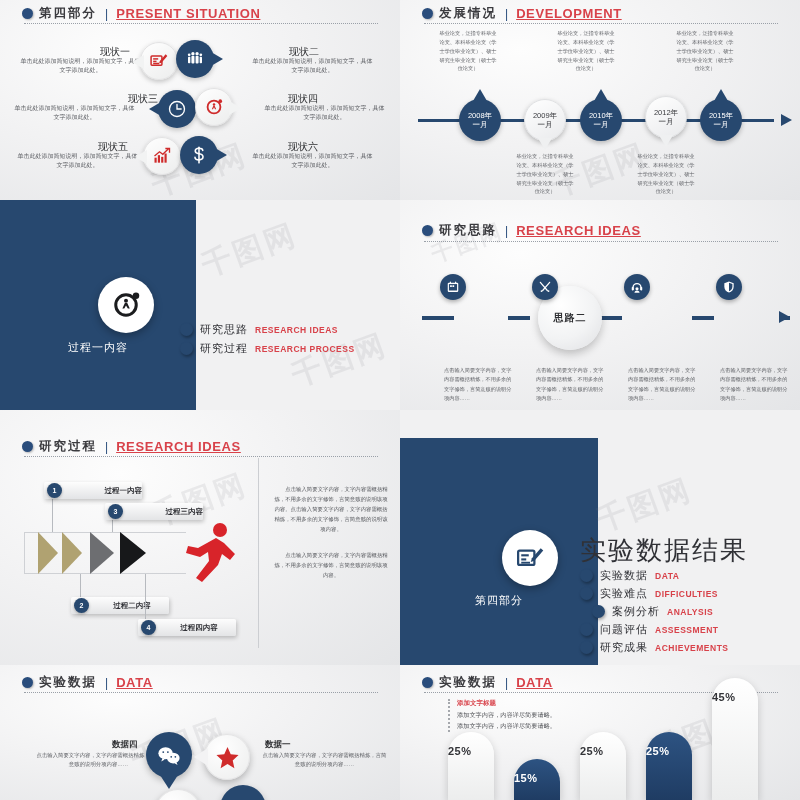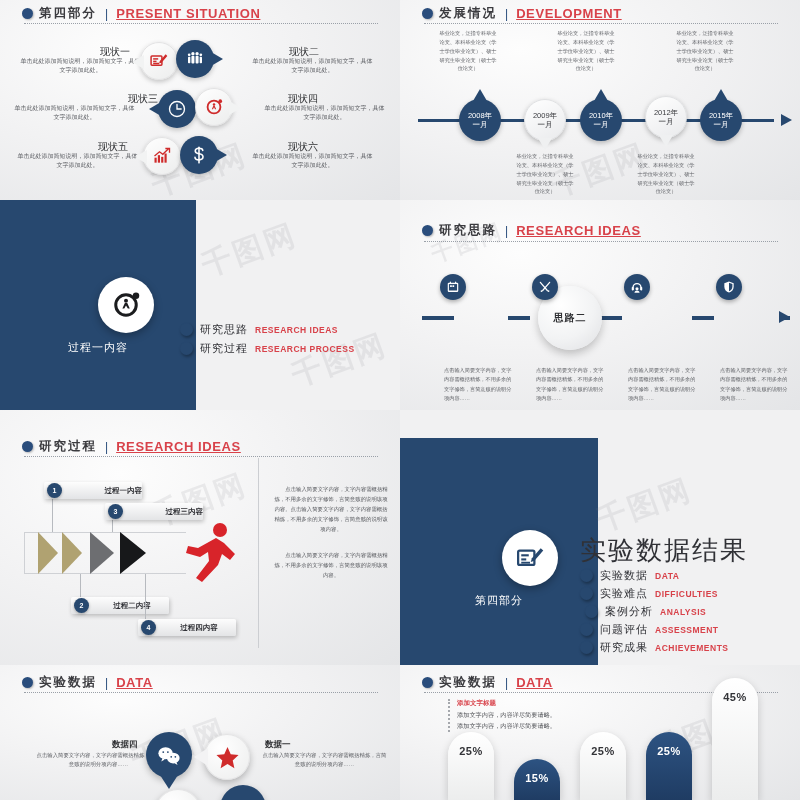--- a/index.html
+++ b/index.html
@@ -226,21 +226,21 @@
   
   .note-block {
     position: absolute; left: 48px; top: 34px;
     border-left: 2px dotted #a5a8ad; padding-left: 7px;
   }
   .note-title { font-size: 6.5px; color: #d8424a; font-weight: bold; margin-bottom: 2px; }
   .note-line { font-size: 6.2px; color: #4d4f54; line-height: 1.75; }
   .bar {
     position: absolute; bottom: 0; width: 46px;
     border-radius: 23px 23px 0 0;
-    display: flex; justify-content: center;
+    display: flex; 
     box-shadow: 0 3px 8px rgba(0,0,0,.18);
   }
   .bar.white { background: linear-gradient(180deg,#ffffff,#eceded); }
   .bar.blue  { background: linear-gradient(180deg,#2d5382,#1f3c63); }
   .bar span {
     font-size: 11px; font-weight: bold; letter-spacing: .5px;
     margin-top: 13px;
   }
   .bar.white span { color: #333438; }
   .bar.blue span  { color: #ffffff; }
@@ -549,21 +549,21 @@
     <div class="split-item" style="left:180px;top:158px">
       <span class="dot"></span>
       <span class="cn">实验数据</span>
       <span class="en">DATA</span>
     </div>
     <div class="split-item" style="left:180px;top:176px">
       <span class="dot"></span>
       <span class="cn">实验难点</span>
       <span class="en">DIFFICULTIES</span>
     </div>
-    <div class="split-item" style="left:185px;top:194px">
+    <div class="split-item" style="left:192px;top:194px">
       <span class="dot"></span>
       <span class="cn">案例分析</span>
       <span class="en">ANALYSIS</span>
     </div>
     <div class="split-item" style="left:180px;top:212px">
       <span class="dot"></span>
       <span class="cn">问题评估</span>
       <span class="en">ASSESSMENT</span>
     </div>
     <div class="split-item" style="left:180px;top:230px">

